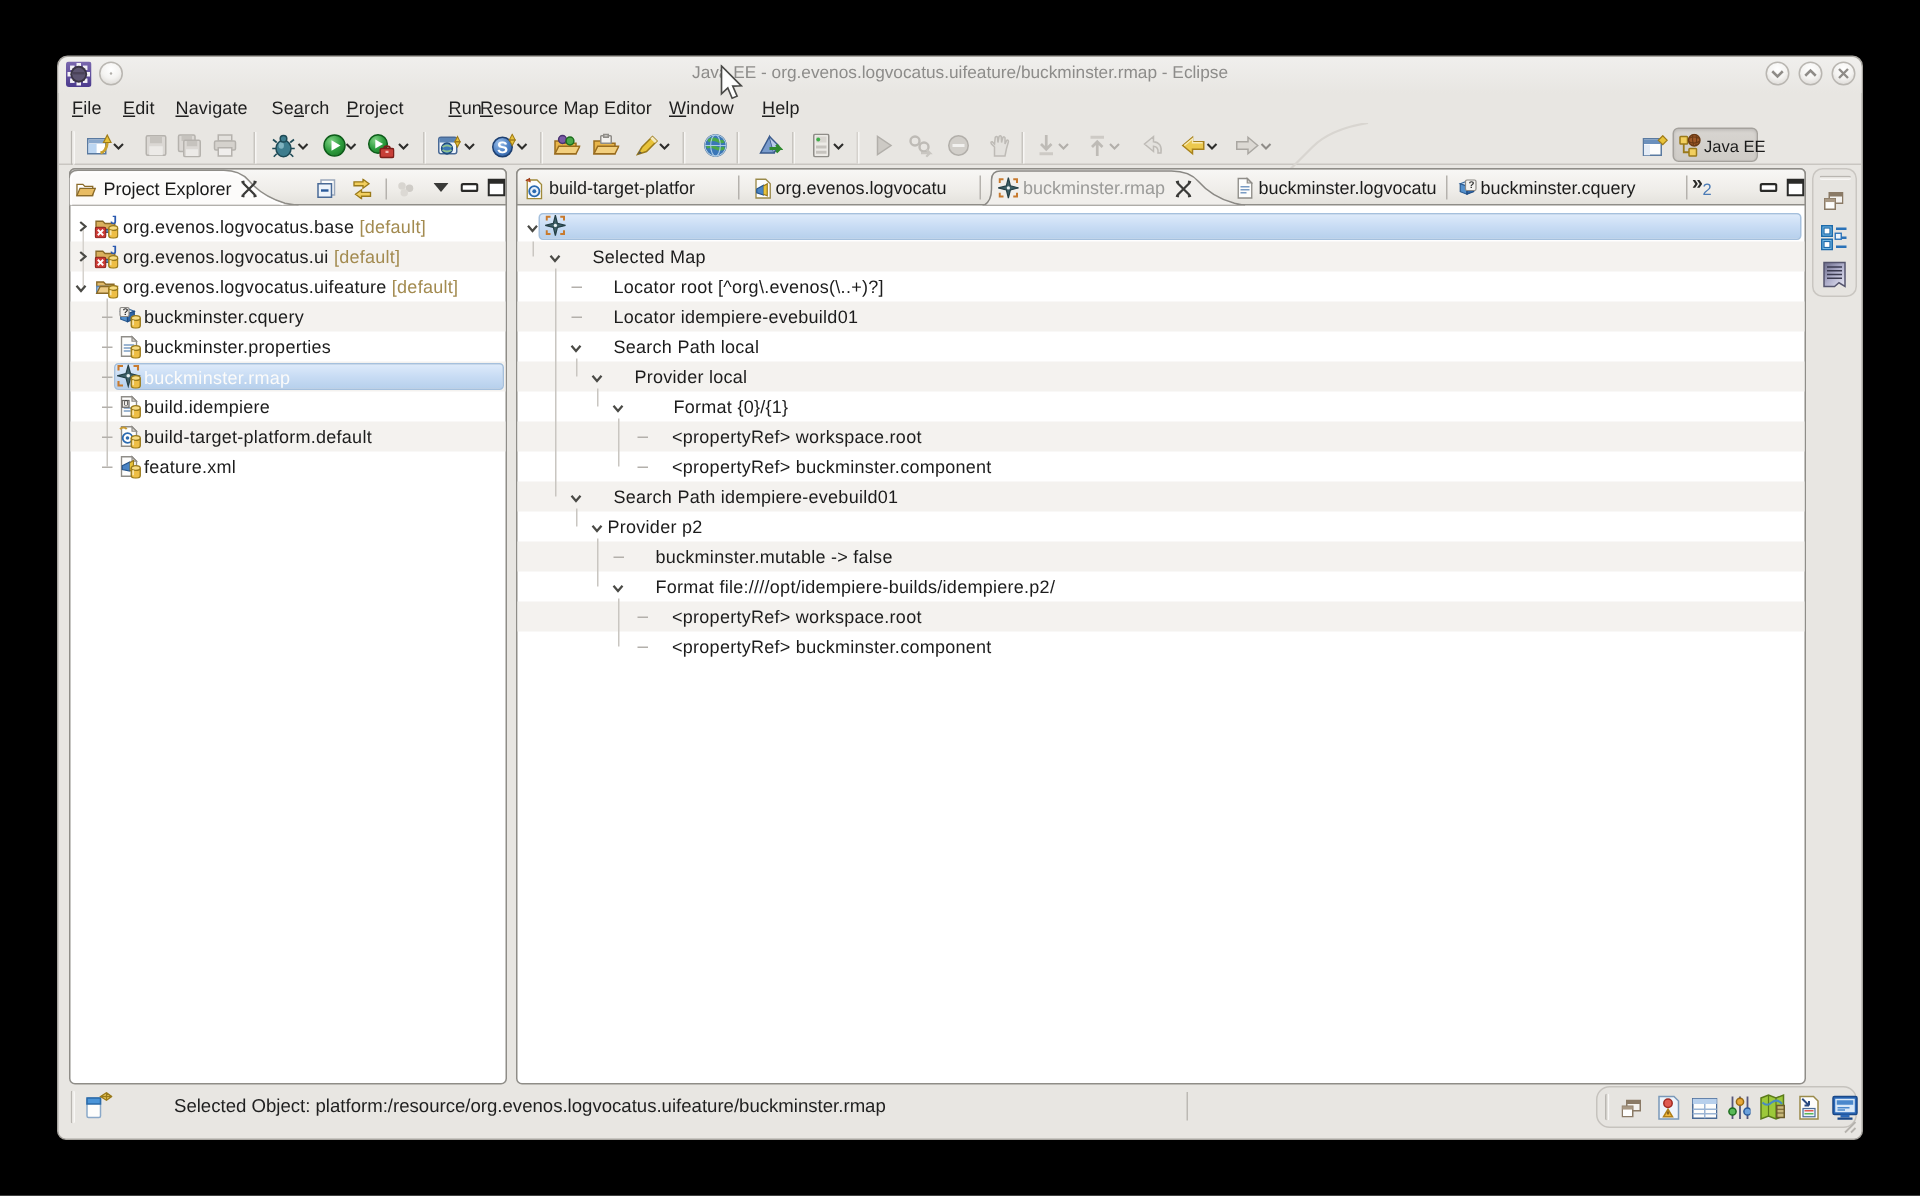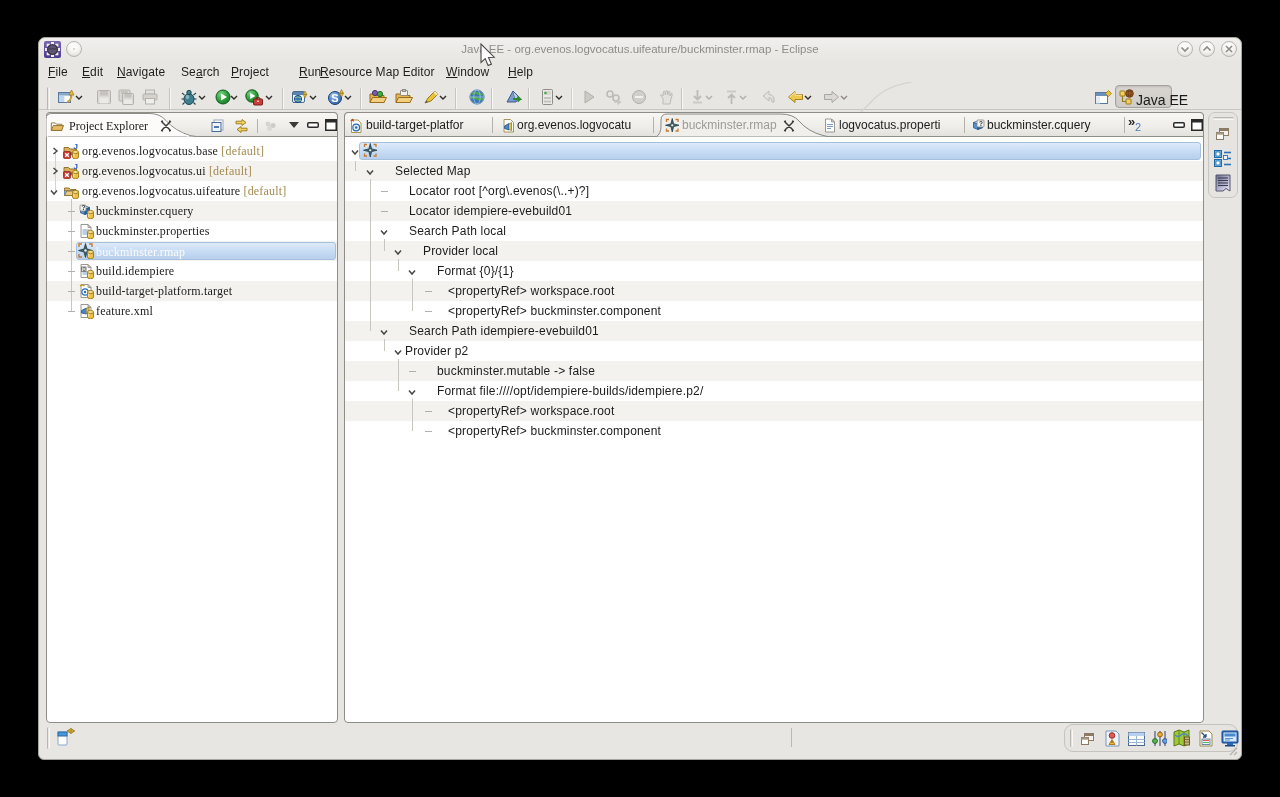--- a/index.html
+++ b/index.html
@@ -281,21 +281,21 @@
       <path d="M13.5 0.5 L16.5 3.5 L13.5 6.5 L10.5 3.5 Z" fill="#e8c33a" stroke="#a07c18" stroke-width="0.8"></path>
     </svg>
     <div style="position:absolute;left:1076px;top:3px;width:57px;height:23px;border:1px solid #a5a29d;border-radius:4px;background:linear-gradient(#d8d5d1,#cfccc7);box-shadow:inset 0 1px 2px rgba(0,0,0,0.12)">
       <svg style="position:absolute;left:3px;top:3px" width="16" height="16" viewBox="0 0 16 16">
         <rect x="1" y="2" width="5" height="5" rx="0.5" fill="#f2cf5e" stroke="#9a7a1a"></rect>
         <rect x="7" y="10" width="5" height="5" rx="0.5" fill="#f2cf5e" stroke="#9a7a1a"></rect>
         <path d="M3.5 7 L3.5 12.5 L7 12.5" fill="none" stroke="#9a7a1a" stroke-width="1.2"></path>
         <circle cx="10.5" cy="4.5" r="3.8" fill="#a05a28" stroke="#6a3a14"></circle>
         <path d="M7.5 3 Q10.5 1.5 13.5 3.2 M7 5.5 Q10.5 7.5 14 5.2 M9.5 1 Q9 4.5 10 8 M11.8 1.2 Q12.5 4.5 11.6 7.8" fill="none" stroke="#6a3a14" stroke-width="0.7"></path>
       </svg>
-      <span style="position:absolute;left:20px;top:6px;font-size:14px;color:#1a1a1a;white-space:nowrap">Java EE</span>
+      <span style="position:absolute;left:20px;top:6px;font-size:11px;color:#1a1a1a;white-space:nowrap">Java EE</span>
     </div>
   </div>
   <svg width="0" height="0" style="position:absolute">
     <defs>
       <linearGradient id="selg" x1="0" y1="0" x2="0" y2="1">
           <stop offset="0" stop-color="#dceafa"></stop>
           <stop offset="1" stop-color="#b4cfec"></stop>
         </linearGradient>
       <g id="barrel">
           <path d="M0.5 2 V7 Q0.5 8.8 3.5 8.8 Q6.5 8.8 6.5 7 V2" fill="#eebe45" stroke="#9a7a1a" stroke-width="0.9"></path>
@@ -396,21 +396,21 @@
           <circle cx="7.2" cy="9.5" r="1.3" fill="#2a6ab0"></circle>
           <path d="M1.5 2.5 L4 1 L4.5 3.5" fill="#c85a2e" stroke="#9a3a1a" stroke-width="0.7"></path>
         </g>
       <g id="ifeat2">
           <path d="M3 1.5 L9.5 1.5 L12.5 4.5 L12.5 14 L3 14 Z" fill="#fdfdfc" stroke="#9a8a4a" stroke-width="0.9"></path>
           <path d="M3.5 8 L8 5.5 L8 12 L3.5 10.5 Z" fill="#4a84c4" stroke="#24548c" stroke-width="0.8"></path>
           <path d="M8 6 L10.5 4.5 L10.5 12.5 L8 11.5" fill="#e8c33a" stroke="#9a7a1a" stroke-width="0.8"></path>
         </g>
     </defs>
   </svg>
-  <div id="explorer" class="panel" style="left:7px; top:74px; width:292px; height:611px;font-family:Liberation Serif, serif;">
+  <div id="explorer" class="panel" style="left:7px; top:74px; width:292px; height:611px;">
     <div class="tabbar"></div>
     <svg style="position:absolute;left:-1px;top:-1px" width="154" height="25" viewBox="0 0 154 25">
       <path d="M0 25 L0 7 Q0 1.5 6 1.5 L103 1.5 Q114 1.5 120 8.5 Q129 19 144 23.5 L153 25 Z" fill="#fcfbfa" stroke="#8f8d88" stroke-width="1"></path>
       <path d="M1.5 25 L1.5 7.5 Q1.5 3 7 3 L103 3 Q113 3 118.6 9.5 Q127 19.5 143 24.5" fill="none" stroke="#ffffff" stroke-width="1.2" opacity="0.8"></path>
     </svg>
     <svg style="position:absolute;left:3px;top:6px" width="14" height="14" viewBox="0 0 16 16">
         <path d="M1.5 4.5 L6 4.5 L7.5 6 L13.5 6 L13.5 13 L1.5 13 Z" fill="#fff" stroke="#8a6a28"></path>
         <path d="M1.5 13 L3.8 7.5 L15.5 7.5 L13.2 13 Z" fill="#e8bc64" stroke="#8a6a28"></path>
       </svg>
     <span style="position:absolute;left:22px;top:6px;font-size:12px;color:#1a1a1a">Project Explorer</span>
@@ -492,21 +492,21 @@
     <span class="tlabel" style="left:49px;top:131.5px;color:#fbfbfa">buckminster.rmap</span>
     <div class="dash" style="left:21px;top:158px"></div>
     <svg class="ticon16" style="left:31px;top:150px" width="16" height="16">
         <use href="#ibprops"></use>
       </svg>
     <span class="tlabel" style="left:49px;top:151px">build.idempiere</span>
     <div class="dash" style="left:21px;top:178px"></div>
     <svg class="ticon16" style="left:31px;top:170px" width="16" height="16">
         <use href="#itarget"></use>
       </svg>
-    <span class="tlabel" style="left:49px;top:171px">build-target-platform.target</span>
+    <span class="tlabel" style="left:49px;top:171px">build-target-platform.default</span>
     <div class="dash" style="left:21px;top:198px"></div>
     <svg class="ticon16" style="left:31px;top:190px" width="16" height="16">
         <use href="#ifeat"></use>
       </svg>
     <span class="tlabel" style="left:49px;top:191px">feature.xml</span>
   </div>
   <div id="editor" class="panel" style="left:305px; top:74px; width:860px; height:611px;">
     <div class="tabbar"></div>
     <svg class="ticon16" style="left:4px;top:5px" width="15" height="15">
         <use href="#itargetdef"></use>
@@ -524,21 +524,21 @@
     <svg class="ticon16" style="left:320px;top:5px" width="15" height="15">
         <use href="#icomp"></use>
       </svg>
     <span class="etext" style="left:337px;color:#9b9b99">buckminster.rmap</span>
     <svg style="position:absolute;left:438px;top:7px" width="12" height="12" viewBox="0 0 12 12">
         <path d="M2 2 L10 10 M10 2 L2 10 M1 1.6 L3 1 M9 1 L11 1.6 M1 10.4 L3 11 M9 11 L11 10.4" stroke="#3a3a38" stroke-width="1.5" fill="none"></path>
       </svg>
     <svg class="ticon16" style="left:478px;top:5px" width="15" height="15">
         <use href="#idoc2"></use>
       </svg>
-    <span class="etext" style="left:494px">logvocatus.properti</span>
+    <span class="etext" style="left:494px">buckminster.logvocatu</span>
     <div class="vsep-tab" style="left:619px"></div>
     <svg class="ticon16" style="left:626px;top:5px" width="15" height="15" viewBox="0 0 15 15">
         <path d="M2.5 4.5 L7 2.8 L11.5 4.5 L7 6.2 Z" fill="#d8eafa" stroke="#3a6a9e" stroke-width="0.8"></path>
         <path d="M2.5 4.5 L7 6.2 L7 11.5 L2.5 9.8 Z" fill="#5390cc" stroke="#2a5a90" stroke-width="0.8"></path>
         <path d="M11.5 4.5 L7 6.2 L7 11.5 L11.5 9.8 Z" fill="#2f66a6" stroke="#1d4a80" stroke-width="0.8"></path>
         <rect x="6" y="2" width="7" height="7" rx="1" fill="#f4f2ee" stroke="#8a8884" stroke-width="0.8"></rect>
         <text x="8" y="7.6" font-size="6.5" font-weight="bold" fill="#333" font-family="Liberation Sans">?</text>
       </svg>
     <span class="etext" style="left:642px">buckminster.cquery</span>
     <div class="vsep-tab" style="left:779px"></div>
@@ -593,21 +593,21 @@
         <path d="M1 2.5 L4 6 L7 2.5" fill="none" stroke="#4a4a46" stroke-width="1.5"></path>
       </svg>
     <span class="tlabel" style="left:64px;top:111px">Search Path local</span>
     <svg class="texp" style="left:49px;top:135px" width="8" height="8">
         <path d="M1 2.5 L4 6 L7 2.5" fill="none" stroke="#4a4a46" stroke-width="1.5"></path>
       </svg>
     <span class="tlabel" style="left:78px;top:131px">Provider local</span>
     <svg class="texp" style="left:63px;top:155px" width="8" height="8">
         <path d="M1 2.5 L4 6 L7 2.5" fill="none" stroke="#4a4a46" stroke-width="1.5"></path>
       </svg>
-    <span class="tlabel" style="left:92px;top:151px">Format {0}/{1}</span>
+    <span class="tlabel" style="left:104px;top:151px">Format {0}/{1}</span>
     <div class="dash" style="left:80px;top:178px"></div>
     <span class="tlabel" style="left:103px;top:171px">&lt;propertyRef&gt; workspace.root</span>
     <div class="dash" style="left:80px;top:198px"></div>
     <span class="tlabel" style="left:103px;top:191px">&lt;propertyRef&gt; buckminster.component</span>
     <svg class="texp" style="left:35px;top:215px" width="8" height="8">
         <path d="M1 2.5 L4 6 L7 2.5" fill="none" stroke="#4a4a46" stroke-width="1.5"></path>
       </svg>
     <span class="tlabel" style="left:64px;top:211px">Search Path idempiere-evebuild01</span>
     <svg class="texp" style="left:49px;top:235px" width="8" height="8">
         <path d="M1 2.5 L4 6 L7 2.5" fill="none" stroke="#4a4a46" stroke-width="1.5"></path>
@@ -661,20 +661,21 @@
         </g>
       </svg>
   </div>
   <div id="statusbar">
     <div style="position:absolute;left:8px;top:5px;width:3px;height:22px;border-left:1px solid #b9b6b1;border-right:1px solid #f8f7f5;border-radius:2px"></div>
     <svg style="position:absolute;left:18px;top:6px" width="18" height="19" viewBox="0 0 18 19">
       <rect x="1" y="4" width="9" height="13" rx="1" fill="#fdfdfc" stroke="#8aa8c8"></rect>
       <rect x="1" y="4" width="9" height="4" fill="#4a94d8" stroke="#2a6aa8"></rect>
       <path d="M10 3 L14 0.5 L17.5 3 L14 5.5 Z M14 0.5 L14 5.5 M10 3 L17.5 3" fill="#f2cf5e" stroke="#9a7a1a" stroke-width="0.9"></path>
     </svg>
+    <span style="position:absolute;left:77px;top:8px;color:#1f1f1f">Selected Object: platform:/resource/org.evenos.logvocatus.uifeature/buckminster.rmap</span>
     <div style="position:absolute;left:752px;top:6px;width:1px;height:19px;background:#bcb9b4"></div>
     <div style="position:absolute;left:1025px;top:2px;width:174px;height:28px;border:1px solid #c6c3be;border-radius:9px;background:#e6e4e0">
       <div style="position:absolute;left:5px;top:4px;width:3px;height:18px;border-left:1px solid #b9b6b1;border-right:1px solid #f8f7f5;border-radius:2px"></div>
       <svg style="position:absolute;left:16px;top:8px" width="13" height="12" viewBox="0 0 13 12">
           <rect x="3.5" y="0.5" width="9" height="7" fill="#f4f2ef" stroke="#8a7a66"></rect>
           <rect x="3.5" y="0.5" width="9" height="2.5" fill="#8a7a66"></rect>
           <rect x="0.5" y="4.5" width="7" height="7" fill="#fdfdfc" stroke="#8a7a66"></rect>
           <rect x="0.5" y="4.5" width="7" height="2.2" fill="#a89884"></rect>
         </svg>
       <svg style="position:absolute;left:39px;top:5px" width="17" height="17" viewBox="0 0 17 17">

